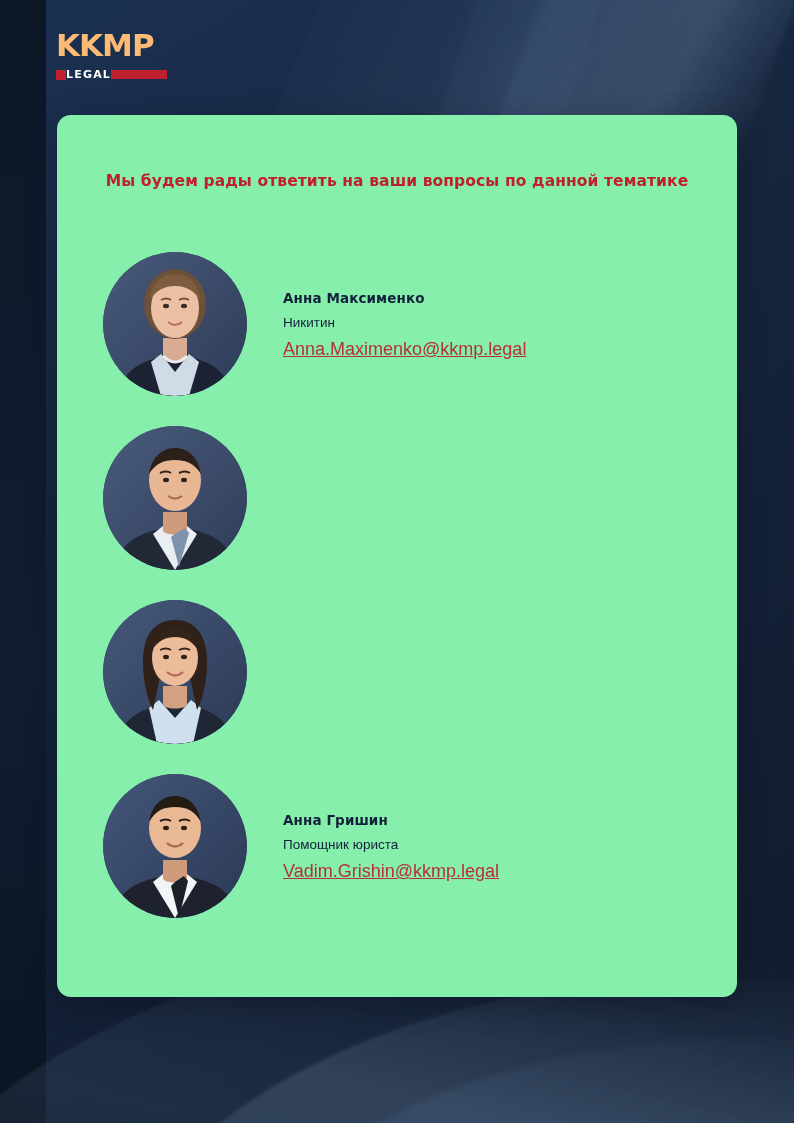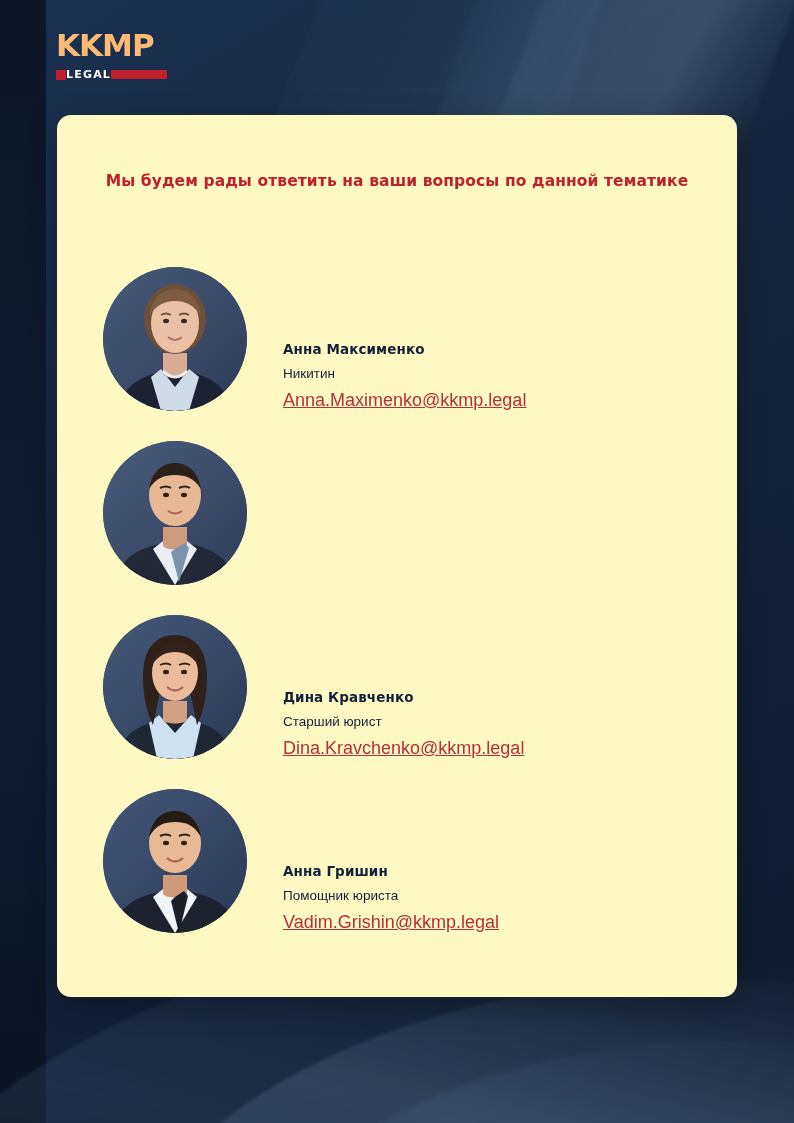--- a/index.html
+++ b/index.html
@@ -129,21 +129,21 @@
     min-width: 56px;
   }
 
   
   .card {
     position: absolute;
     left: 57px;
     top: 115px;
     width: 680px;
     height: 882px;
-    background: #fef9c3;
+    background: #86efac;
     border-radius: 14px;
     z-index: 4;
     box-shadow: 0 8px 30px rgba(0,0,0,0.25);
     overflow: hidden;
   }
 
   .card-title {
     color: #c01f2d;
     font-family: "DejaVu Sans", sans-serif;
     font-weight: 700;
@@ -153,21 +153,21 @@
     margin: 56px 44px 0 44px;
     line-height: 1.3;
   }
 
   .people {
     margin-top: 46px;
     padding: 0 46px 0 46px;
   }
   .person {
     display: flex;
-    align-items: flex-end;
+    align-items: center;
     gap: 36px;
     height: 174px;
   }
   .photo {
     width: 144px;
     height: 144px;
     border-radius: 50%;
     flex: 0 0 144px;
     overflow: hidden;
     position: relative;
@@ -324,25 +324,20 @@
             <ellipse cx="72" cy="58" rx="23" ry="28" fill="#ebbb9a"></ellipse>
             <path d="M49 50c4-16 13-22 23-22s19 6 23 22c-7-10-14-13-23-13s-16 3-23 13z" fill="#33241a"></path>
             <ellipse cx="63" cy="57" rx="3" ry="2.2" fill="#2d2119"></ellipse>
             <ellipse cx="81" cy="57" rx="3" ry="2.2" fill="#2d2119"></ellipse>
             <path d="M57 50q6-3 11 0" stroke="#33241a" stroke-width="1.8" fill="none"></path>
             <path d="M76 50q6-3 11 0" stroke="#33241a" stroke-width="1.8" fill="none"></path>
             <path d="M64 72q8 7 16 0" stroke="#b06a56" stroke-width="2.2" fill="none"></path>
           </g>
         </svg>
       </div>
-      <div class="info">
-        <div class="p-name">Дина Кравченко</div>
-        <div class="p-role">Старший юрист</div>
-        <a class="p-email" href="#">Dina.Kravchenko@kkmp.legal</a>
-      </div>
     </div>
 
     <div class="person">
       <div class="photo">
         <svg viewBox="0 0 144 144" aria-hidden="true">
           <defs>
             <clipPath id="c4">
                 <circle cx="72" cy="72" r="72"></circle>
               </clipPath>
             <linearGradient id="bg4" x1="0" y1="0" x2="1" y2="1">

